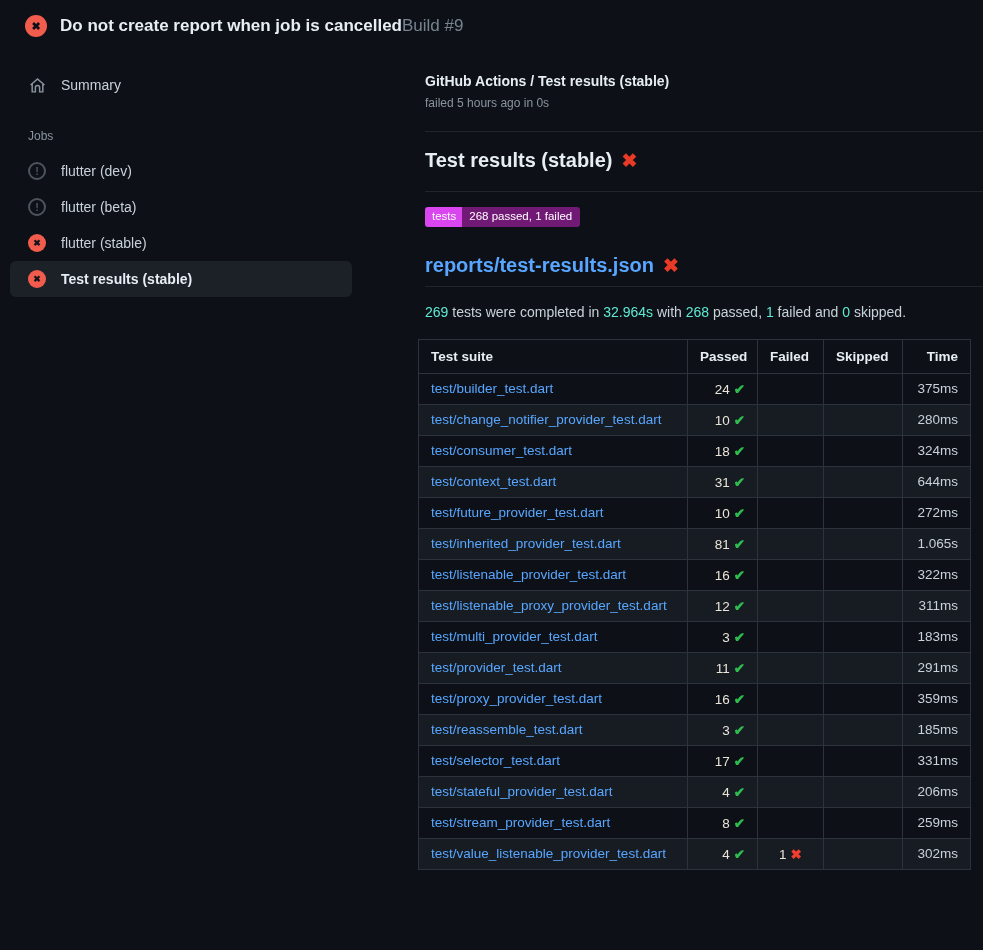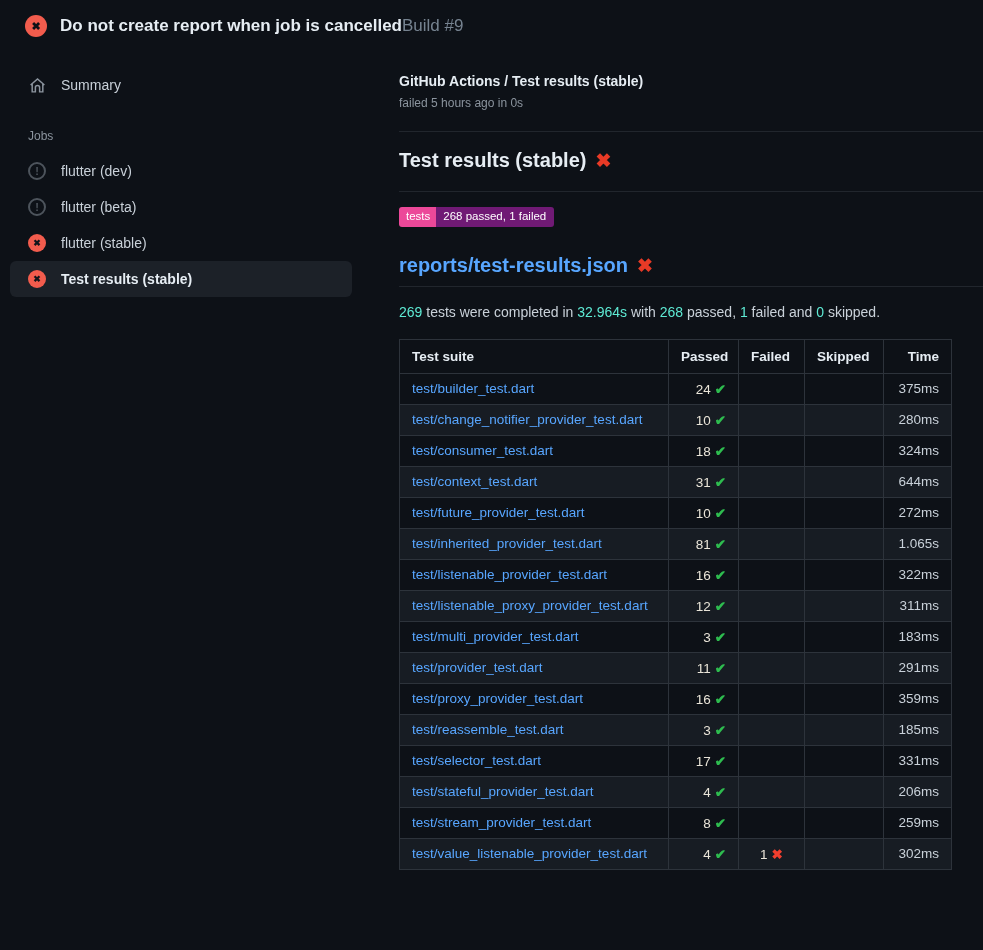--- a/index.html
+++ b/index.html
@@ -19,21 +19,21 @@
   .status-circle {
     width: 22px; height: 22px; border-radius: 50%;
     background: #f25c4d; color: #0d1117;
     display: flex; align-items: center; justify-content: center;
     font-size: 11px; font-weight: bold; flex: 0 0 auto;
   }
   .run-title { font-size: 17px; font-weight: bold; color: #e6edf3; }
   .run-build { font-size: 17px; color: #768390; font-weight: normal; margin-left: 0; }
 
   
-  .layout { display: flex; align-items: flex-start; }
+  .layout { display: flex; align-items: flex-start; gap: 26px; }
   .sidebar { width: 390px; flex: 0 0 auto; padding-top: 18px; }
   .main { flex: 1 1 auto; padding-top: 24px; min-width: 0; }
 
   
   .side-item {
     display: flex; align-items: center; gap: 15px;
     padding: 9px 18px; margin: 0 38px 0 10px;
     border-radius: 6px; cursor: pointer;
     font-size: 14px; color: #c9d1d9;
   }
@@ -68,29 +68,29 @@
     border-bottom: 1px solid #21262d;
     font-size: 20px; font-weight: bold; color: #e6edf3;
   }
   .x-mark { color: #e83a26; font-weight: bold; margin-left: 9px; font-size: 19px; }
   h2.report-h { color: #58a6ff; margin-top: 27px; padding-bottom: 9px; }
 
   .badge {
     display: inline-flex; margin: 15px 0 0 9px;
     font-size: 11.5px; line-height: 1; color: #ffffff;
   }
-  .badge-label { background: #ec4899; padding: 4px 6px 4px 7px; border-radius: 3px 0 0 3px; }
+  .badge-label { background: #d946ef; padding: 4px 6px 4px 7px; border-radius: 3px 0 0 3px; }
   .badge-value { background: #701a75; padding: 4px 8px 4px 7px; border-radius: 0 3px 3px 0; }
 
   .summary-line { font-size: 14px; color: #c9d1d9; margin: 17px 0 0 9px; }
   .summary-line .b { font-weight: normal; color: #5eead4; }
 
   
   table.results {
-    border-collapse: collapse; margin: 19px 0 0 9px;
+    border-collapse: collapse; margin: 19px 0 0 2px;
     font-size: 13.5px; table-layout: fixed; width: 552px;
   }
   .results th, .results td { border: 1px solid #2d333b; padding: 7px 12px; }
   .results th {
     color: #e6edf3; font-weight: bold; text-align: left;
     padding-top: 9px; padding-bottom: 9px;
   }
   .results tbody tr:nth-child(even) { background: #171c23; }
   .results td a { color: #58a6ff; text-decoration: none; }
   .col-passed, .col-time { text-align: right !important; }

